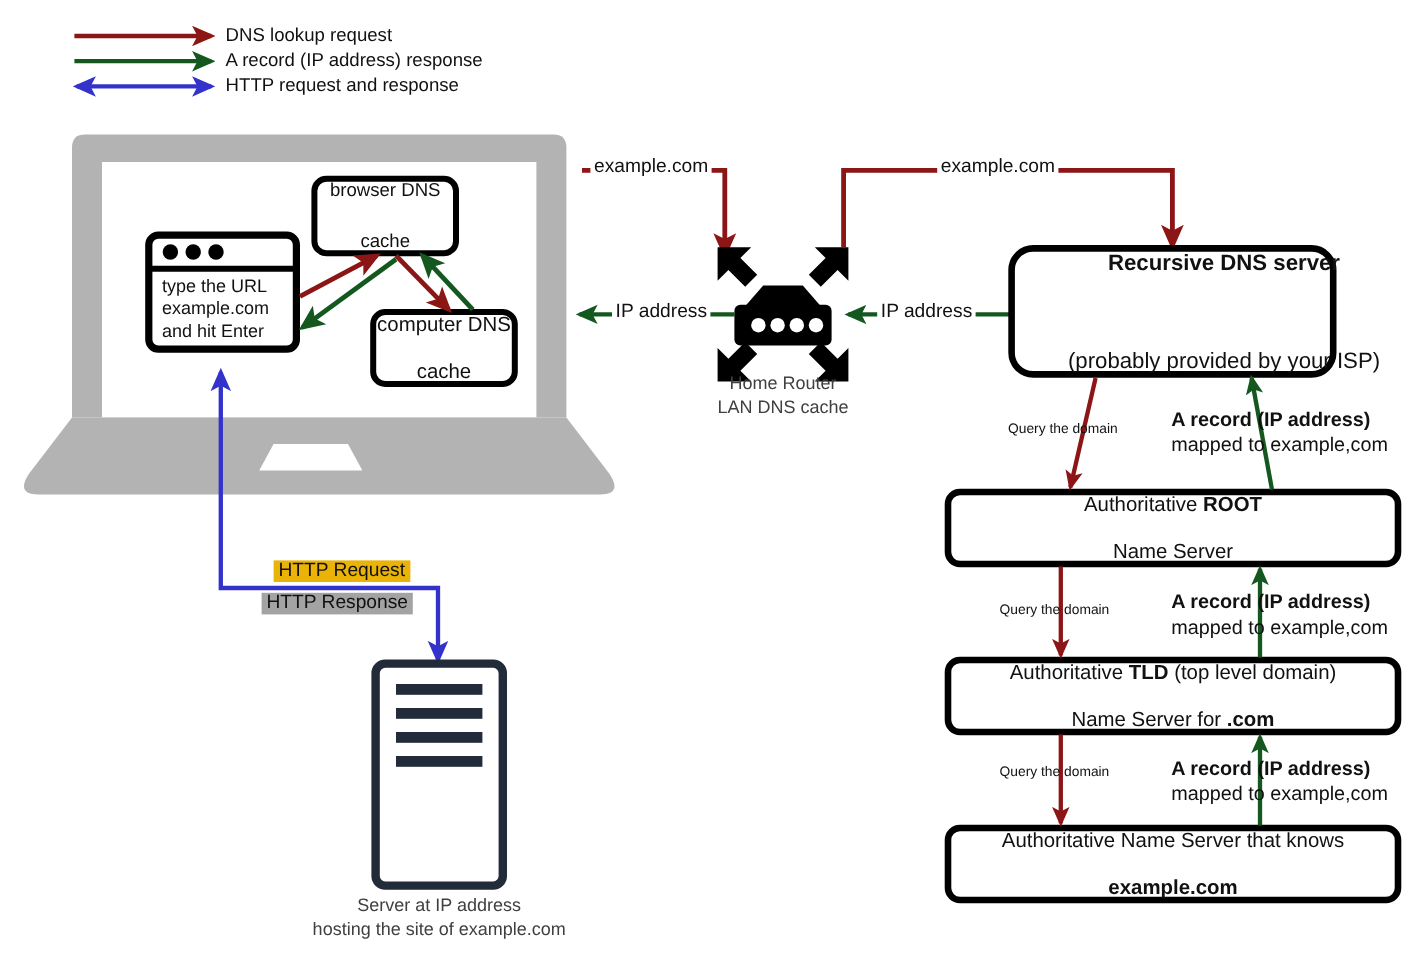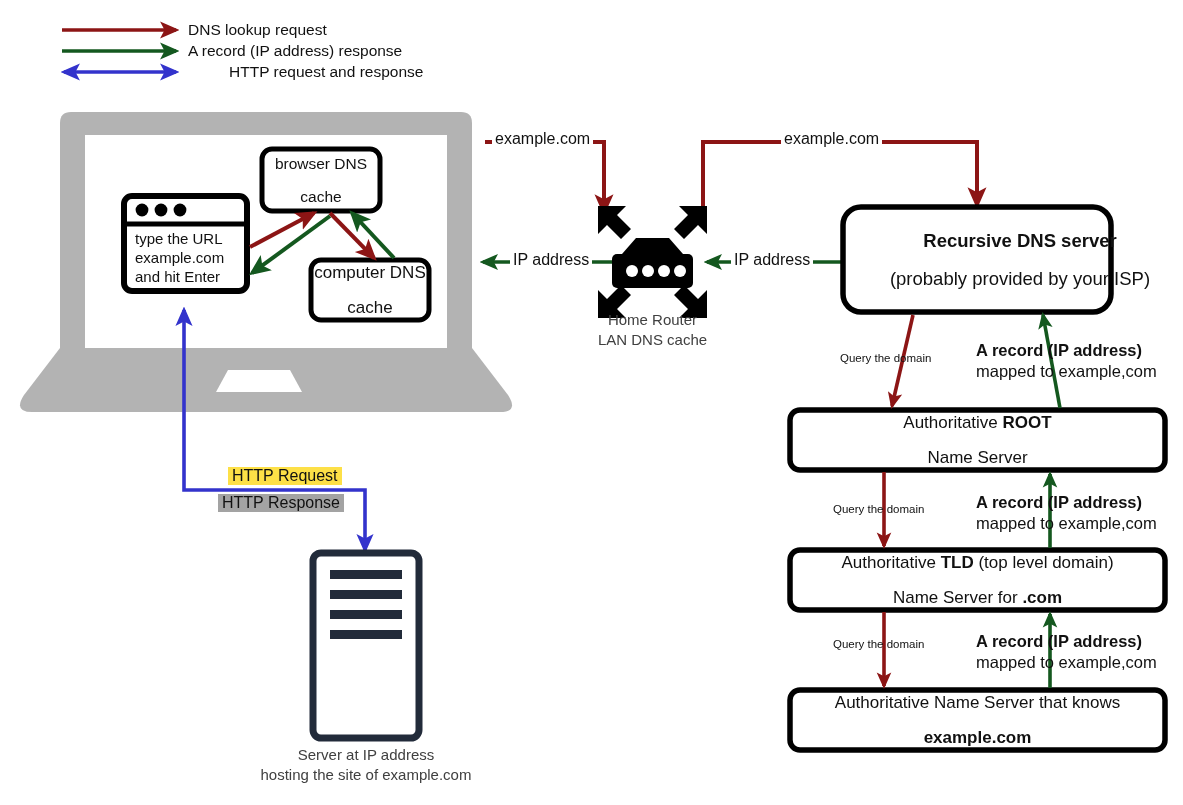--- a/index.html
+++ b/index.html
@@ -30,21 +30,21 @@
     white-space: nowrap;
     line-height: 1.18;
   }
   .legend-label {
     font-size: 15.5px;
   }
   .node-box-text {
     position: absolute;
     display: flex;
     align-items: center;
-    justify-content: center;
+    justify-content: space-between;
     text-align: center;
     color: #111111;
     line-height: 1.25;
     gap: 14px;
   }
   .edge-label {
     position: absolute;
     color: #111111;
     white-space: nowrap;
   }
@@ -190,21 +190,21 @@
       <rect x="313" y="553" width="106" height="185" rx="8" ry="8" fill="#ffffff" stroke="#222b3a" stroke-width="7"></rect>
       <rect x="330" y="570" width="72" height="9" fill="#222b3a"></rect>
       <rect x="330" y="590" width="72" height="9" fill="#222b3a"></rect>
       <rect x="330" y="610" width="72" height="9" fill="#222b3a"></rect>
       <rect x="330" y="630" width="72" height="9" fill="#222b3a"></rect>
     </g>
   </svg>
 
   <div class="txt legend-label" style="left:188px; top:21px;">DNS lookup request</div>
   <div class="txt legend-label" style="left:188px; top:42px;">A record (IP address) response</div>
-  <div class="txt legend-label" style="left:188px; top:63px;margin-left:41px;">HTTP request and response</div>
+  <div class="txt legend-label" style="left:188px; top:63px;">HTTP request and response</div>
 
   <div class="node-box-text" style="left:131px; top:230px; width:112px; height:56px;
        font-size:15px; display:block; text-align:left; padding-left:4px;">
     <div>type the URL</div>
     <div>example.com</div>
     <div>and hit Enter</div>
   </div>
 
   <div class="node-box-text" style="left:262px; top:149px; width:118px; height:62px;
        font-size:15.5px; flex-direction:column;">
@@ -269,21 +269,21 @@
   </div>
   <div class="arec" style="left:976px; top:492px;">
     <div style="font-weight:bold;">A record (IP address)</div>
     <div>mapped to example,com</div>
   </div>
   <div class="arec" style="left:976px; top:631px;">
     <div style="font-weight:bold;">A record (IP address)</div>
     <div>mapped to example,com</div>
   </div>
 
-  <div class="edge-label mid-edge" style="left:228px; top:467px; background:#fde047; padding:0 4px;">HTTP Request</div>
+  <div class="edge-label mid-edge" style="left:228px; top:467px; background:#eab308; padding:0 4px;">HTTP Request</div>
   <div class="edge-label mid-edge" style="left:218px; top:494px; background:#a3a3a3; padding:0 4px;">HTTP Response</div>
 
   <div class="caption" style="left:206px; top:745px; width:320px;">
     <div>Server at IP address</div>
     <div>hosting the site of example.com</div>
   </div>
 
 </div>
 
 </body></html>

